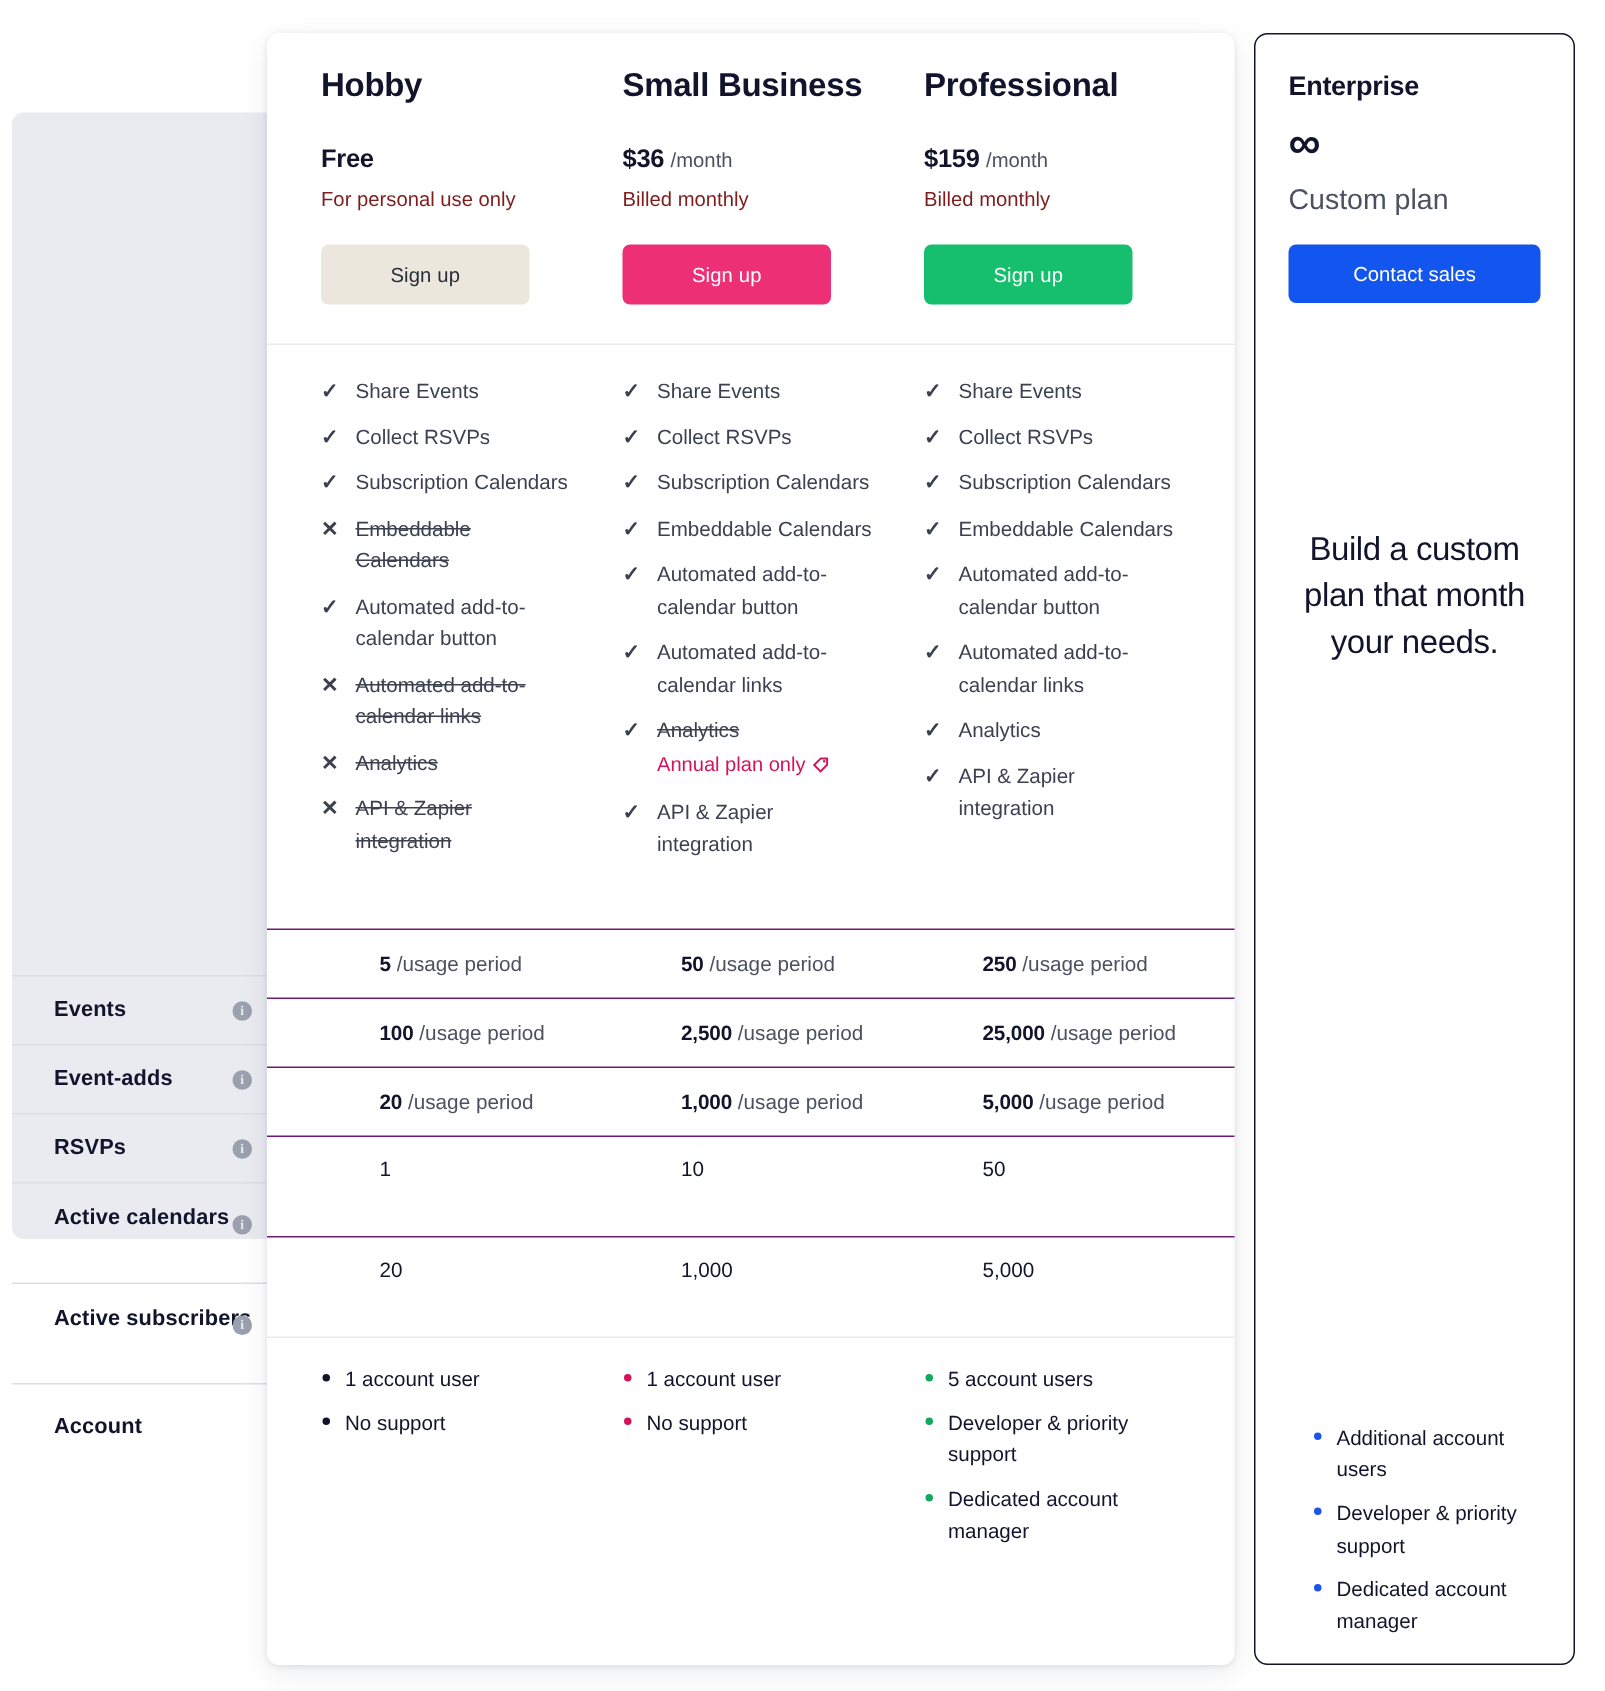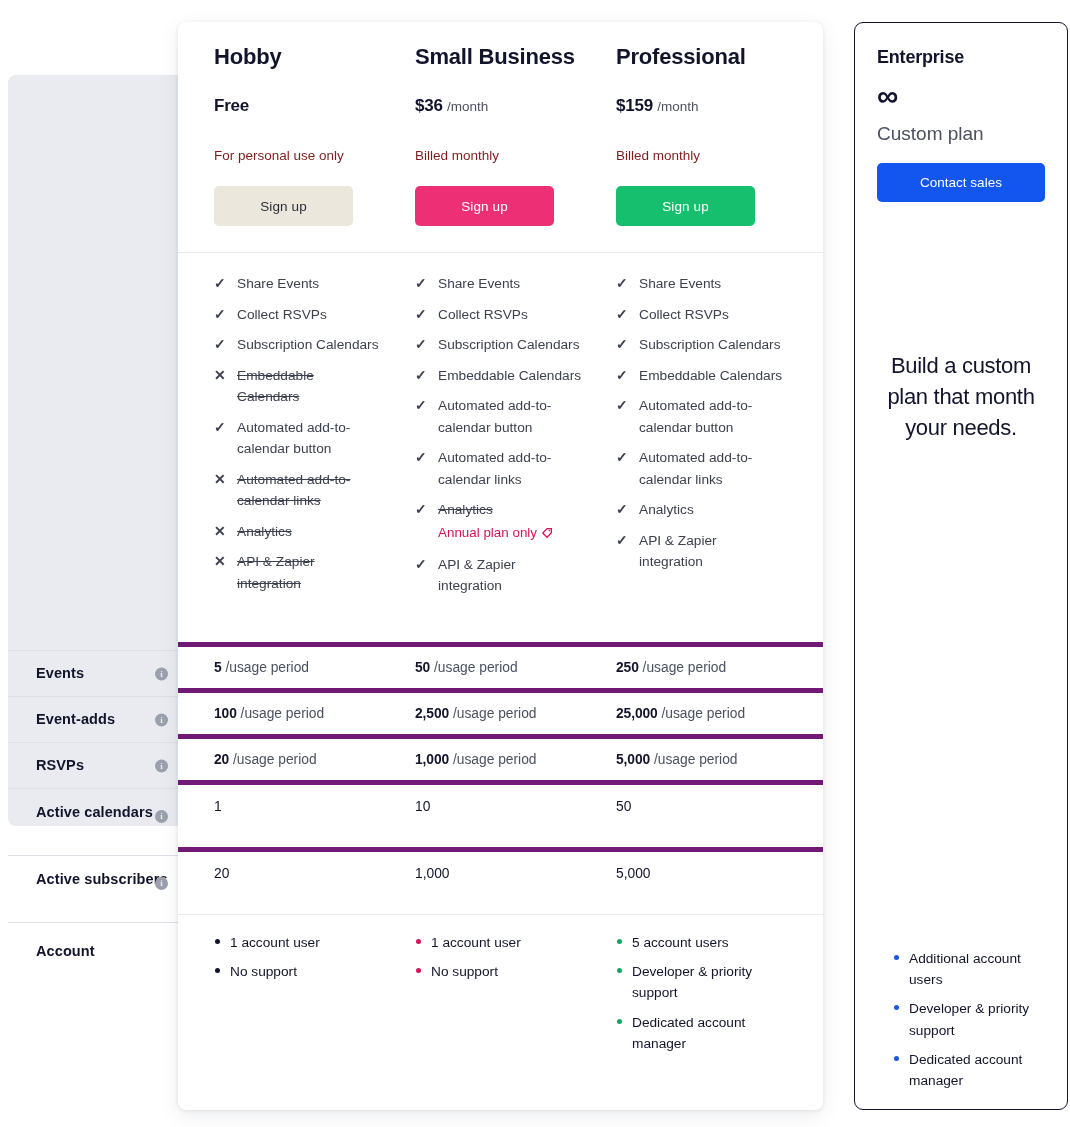--- a/index.html
+++ b/index.html
@@ -59,21 +59,21 @@
   }
 
   .plans-head { display: flex; padding: 22px 0 26px 0; }
   .plan-head-col { width: 202px; padding-left: 36px; }
   .plan-head-col:nth-child(2) { padding-left: 35px; }
   .plan-head-col:nth-child(3) { padding-left: 34px; }
   .plan-name {
     font-size: 22px; font-weight: 600; color: #11142b;
     letter-spacing: -.2px; margin-bottom: 26px;
   }
-  .plan-price { font-size: 15.5px; color: #11142b; margin-bottom: 32px; }
+  .plan-price { font-size: 15.5px; color: #11142b; margin-bottom: 9px; }
   .plan-price .amt { font-weight: 700; font-size: 17px; letter-spacing: -.2px; }
   .plan-price .per { font-size: 13.5px; color: #4b5160; font-weight: 400; }
   .plan-billing {
     font-size: 13.5px; color: #7f1d1d; margin-bottom: 23px;
   }
   .signup-btn {
     display: block; width: 139px; height: 40px;
     border: none; border-radius: 5px;
     font-family: "Liberation Sans", sans-serif;
     font-size: 13.5px; cursor: pointer;
@@ -113,21 +113,21 @@
   .c-hobby { color: #2b2f3d; }
   .c-sb    { color: #ce0e4d; }
   .c-pro   { color: #12a85f; }
   .note {
     display: block; color: #d4145a; font-size: 13.4px;
     margin-top: 1px;
   }
   .note .tagico { display: inline-block; vertical-align: -2px; margin-left: 4px; }
 
   
-  .qrow { display: flex; border-top: 5px solid #701a75; }
+  .qrow { display: flex; border-top: 1px solid #701a75; padding-left: 39px; }
   .qrow .qcell { width: 202px; padding-left: 36px; font-size: 13.8px; color: #11142b; }
   .qrow .qcell:nth-child(2) { padding-left: 35px; }
   .qrow .qcell:nth-child(3) { padding-left: 34px; }
   .qcell .num { font-weight: 700; letter-spacing: -.1px; }
   .qcell .unit { color: #4b5160; font-weight: 400; }
   .qrow.h46 { height: 46px; align-items: center; }
   .qrow.h67 { height: 67px; padding-top: 14px; }
   .qrow.h67 .qcell { align-self: flex-start; }
 
   .account-row { display: flex; border-top: 1px solid #e8eaee; height: 160px; padding-top: 17px; }
@@ -150,21 +150,20 @@
 
   
   .ent-card {
     position: absolute;
     left: 836px; top: 22px;
     width: 214px; height: 1088px;
     background: #ffffff;
     border: 1.5px solid #11142b;
     border-radius: 9px;
     padding: 24px 22px 0 22px;
-    margin-left: 18px;
   }
   .ent-name { font-size: 18px; font-weight: 600; color: #11142b; letter-spacing: -.2px; margin-bottom: 14px; }
   .ent-inf { font-size: 30px; font-weight: 800; color: #11142b; line-height: .9; margin-bottom: 14px; letter-spacing: -1px; }
   .ent-sub { font-size: 19px; color: #4b5160; margin-bottom: 18px; }
   .ent-btn {
     display: block; width: 168px; height: 39px;
     background: #1355ef; color: #fff; border: none; border-radius: 5px;
     font-family: "Liberation Sans", sans-serif; font-size: 13.5px; cursor: pointer;
   }
   .ent-pitch {

